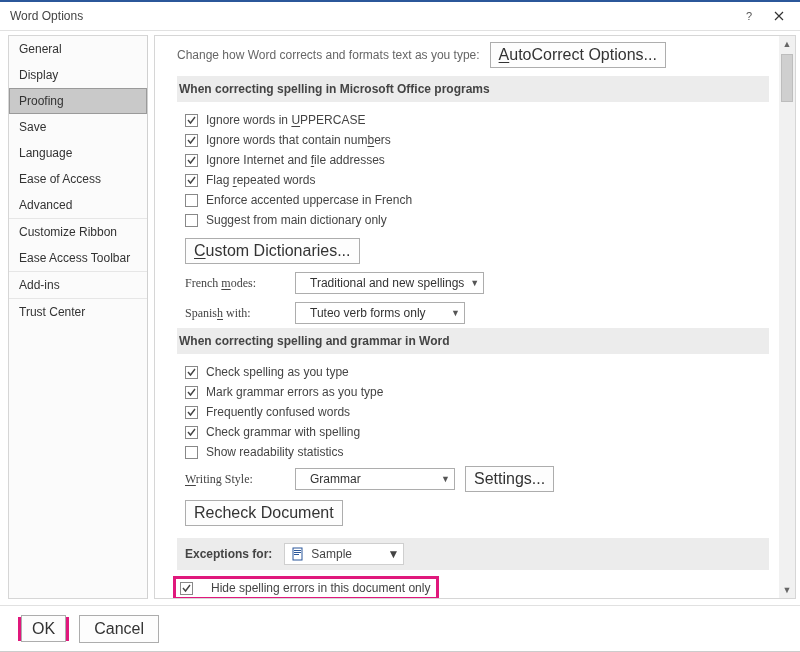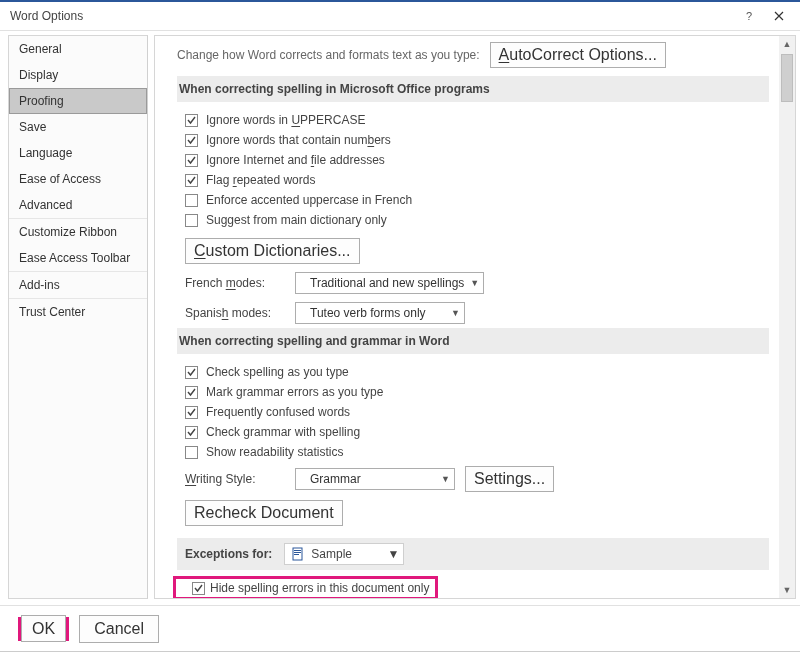--- a/index.html
+++ b/index.html
@@ -119,21 +119,21 @@
     width: 13px; height: 13px;
     border: 1px solid #888;
     background: #fff;
     display: inline-flex; align-items: center; justify-content: center;
   }
   .chk svg { display:block; }
   .lrow {
     display: flex; align-items: center;
     gap: 10px; padding: 4px 0 4px 8px;
   }
-  .lbl { width: 100px; color: #444; }
+  .lbl { width: 100px; color: #444; font-family: Liberation Serif, serif; }
   .select {
     border: 1px solid #adadad;
     background: #fff;
     height: 22px;
     display: flex; align-items: center; justify-content: space-between;
     padding: 0 4px 0 14px;
     min-width: 170px;
     color: #333;
   }
   .select .caret { font-size: 9px; color: #555; margin-left: 6px; }
@@ -153,23 +153,23 @@
     height: 22px;
     display: flex; align-items: center; gap: 6px;
     padding: 0 4px 0 6px;
     min-width: 120px;
     font-weight: 400;
   }
   .doc-icon { width:14px; height:14px; }
 
   .hlpink {
     border: 3px solid #e0187c;
-    padding: 2px 6px 2px 16px;
+    padding: 2px 6px 2px 4px;
     margin: 6px 0 0 -4px;
-    display: inline-flex; align-items: center; gap: 5px;
+    display: inline-flex; align-items: center; gap: 18px;
   }
   .footer {
     height: 46px;
     border-top: 1px solid #e1e1e1;
     display: flex; align-items: center; justify-content: flex-start;
     padding: 0 18px; gap: 10px;
   }
   .footer .btn { width: 80px; text-align: center; }
   .ok-hl { border: 3px solid #e0187c; padding: 0; }
   .ok-hl .btn { width: 80px; }
@@ -279,21 +279,21 @@
           <span class="lbl">
             <span>French </span><span class="u">m</span><span>odes:</span>
           </span>
           <span class="select">
             <span>Traditional and new spellings</span>
             <span class="caret">▼</span>
           </span>
         </div>
         <div class="lrow">
           <span class="lbl">
-            <span>Spanis</span><span class="u">h</span><span> modes:</span>
+            <span>Spanis</span><span class="u">h</span><span> with:</span>
           </span>
           <span class="select">
             <span>Tuteo verb forms only</span>
             <span class="caret">▼</span>
           </span>
         </div>
 
         <div class="section-head">When correcting spelling and grammar in Word</div>
         <div id="word-items">
             <div class="chk-row">

